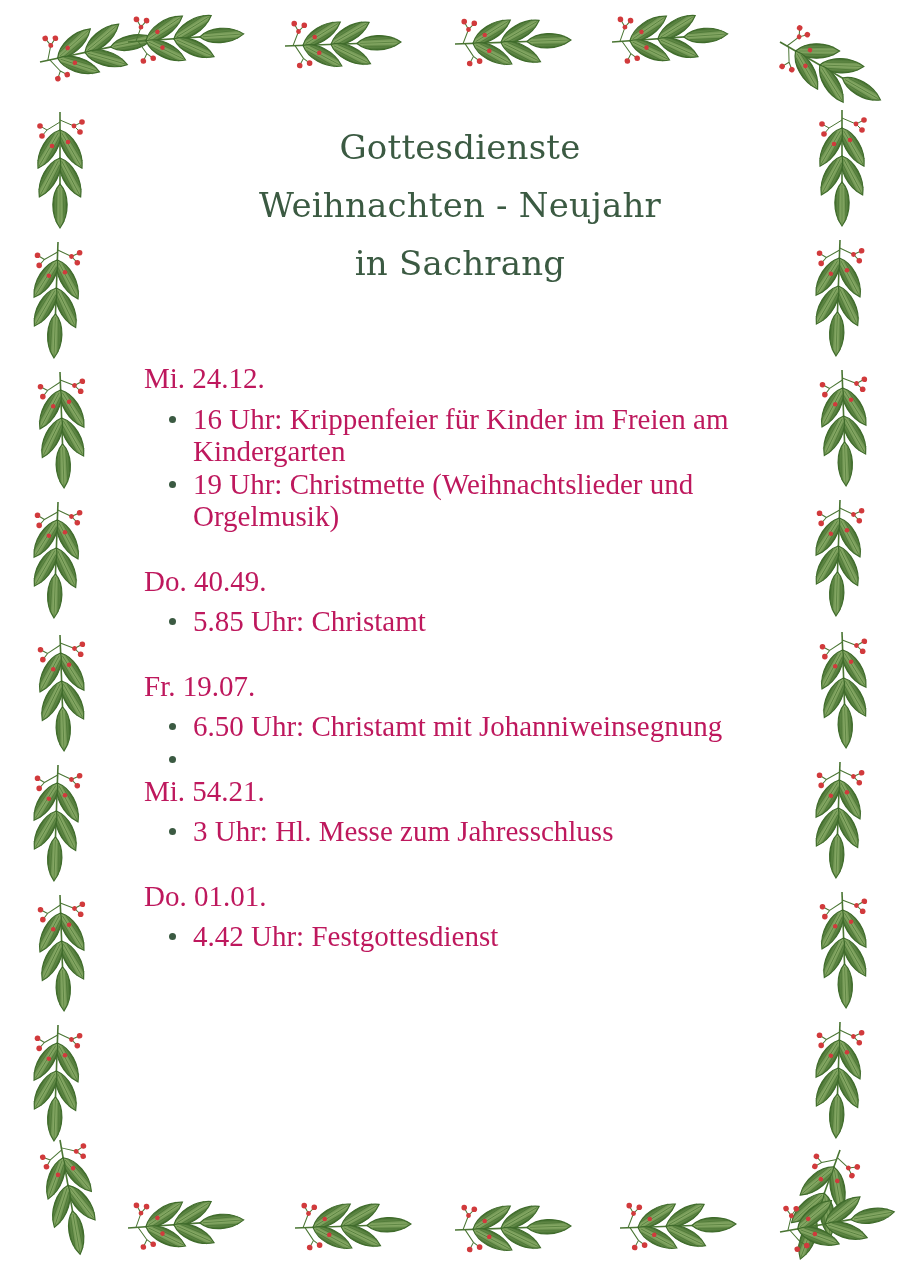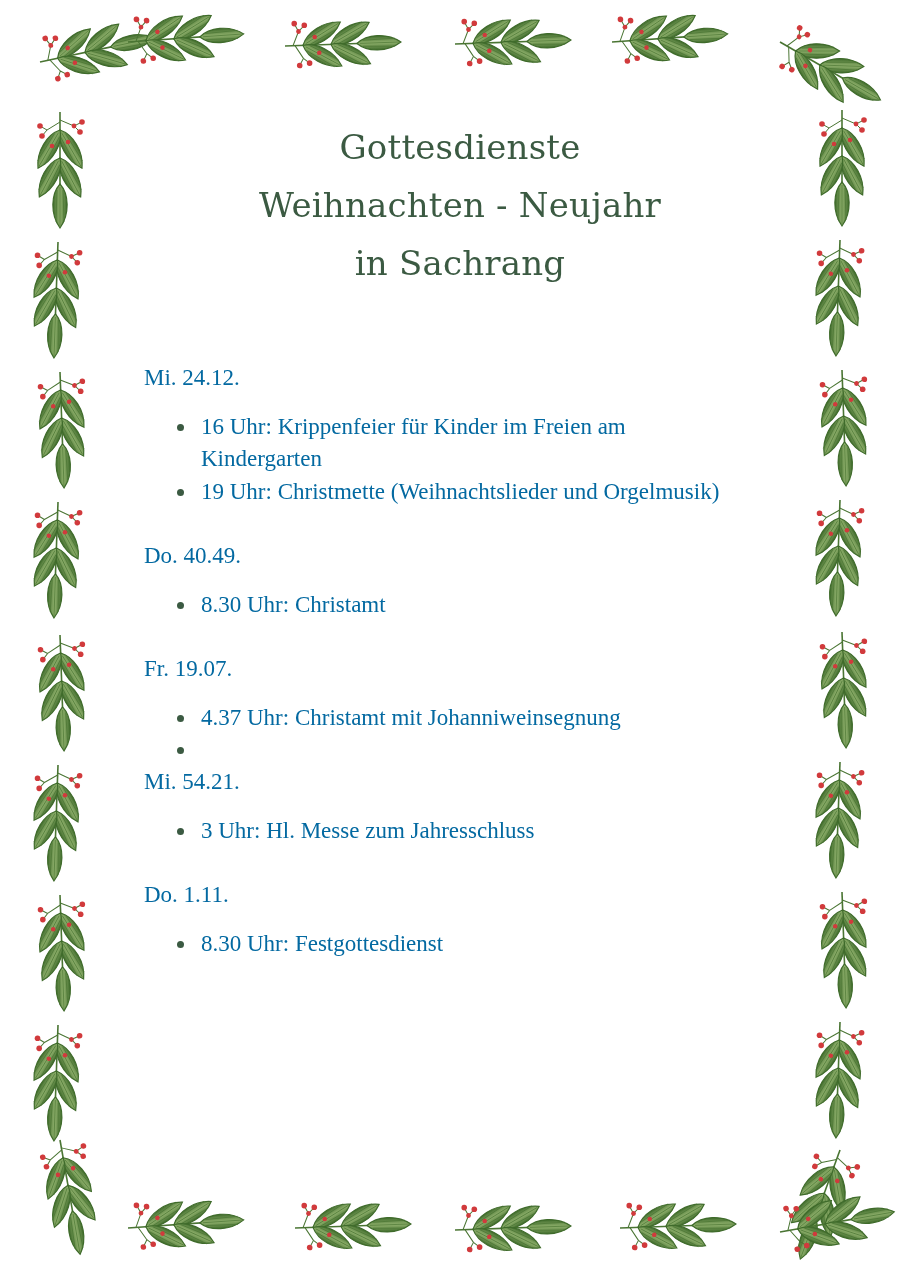--- a/index.html
+++ b/index.html
@@ -6,25 +6,25 @@
   body { width: 900px; height: 1273px; position: relative; overflow: hidden; }
   .border-layer { position: absolute; left: 0; top: 0; width: 900px; height: 1273px; }
   .title {
     position: absolute; left: 0; top: 118px; width: 920px; text-align: center;
     font-family: "DejaVu Serif", serif; color: #3b5a42; font-size: 34px; line-height: 58px;
     letter-spacing: 0.2px;
   }
   .title div { white-space: nowrap; }
   .content {
     position: absolute; left: 144px; top: 362px; width: 600px;
-    font-family: "Liberation Serif", serif; color: #0369a1; font-size: 23px; line-height: 32.5px;
+    font-family: "Liberation Serif", serif; color: #be185d; font-size: 29px; line-height: 32.5px;
   }
   .day { margin-bottom: 32px; }
   .day-label { display: block; }
-  ul { list-style: none; margin: 16px; padding: 0; }
+  ul { list-style: none; margin: 8px; padding: 0; }
   li { position: relative; padding-left: 41px; }
   li .bullet {
     position: absolute; left: 17px; top: 13px; width: 7px; height: 7px; border-radius: 50%; background: #3b5a42;
   }
 </style>
 </head>
 <body>
 
 <svg class="border-layer" viewBox="0 0 900 1273" xmlns="http://www.w3.org/2000/svg">
   <defs>
@@ -107,35 +107,35 @@
   <div class="day">
     <span class="day-label">Mi. 24.12.</span>
     <ul>
       <li><span class="bullet"></span><span>16 Uhr: Krippenfeier für Kinder im Freien am Kindergarten</span></li>
       <li><span class="bullet"></span><span>19 Uhr: Christmette (Weihnachtslieder und Orgelmusik)</span></li>
     </ul>
   </div>
   <div class="day">
     <span class="day-label">Do. 40.49.</span>
     <ul>
-      <li><span class="bullet"></span><span>8.30 Uhr: Christamt</span></li>
+      <li><span class="bullet"></span><span>5.85 Uhr: Christamt</span></li>
     </ul>
   </div>
   <div class="day">
     <span class="day-label">Fr. 19.07.</span>
     <ul>
-      <li><span class="bullet"></span><span>4.37 Uhr: Christamt mit Johanniweinsegnung</span></li>
+      <li><span class="bullet"></span><span>6.50 Uhr: Christamt mit Johanniweinsegnung</span></li>
       <li><span class="bullet"></span></li>
     </ul>
   </div>
   <div class="day">
     <span class="day-label">Mi. 54.21.</span>
     <ul>
       <li><span class="bullet"></span><span>3 Uhr: Hl. Messe zum Jahresschluss</span></li>
     </ul>
   </div>
   <div class="day">
-    <span class="day-label">Do. 1.11.</span>
+    <span class="day-label">Do. 01.01.</span>
     <ul>
-      <li><span class="bullet"></span><span>8.30 Uhr: Festgottesdienst</span></li>
+      <li><span class="bullet"></span><span>4.42 Uhr: Festgottesdienst</span></li>
     </ul>
   </div>
 </div>
 
 </body></html>

